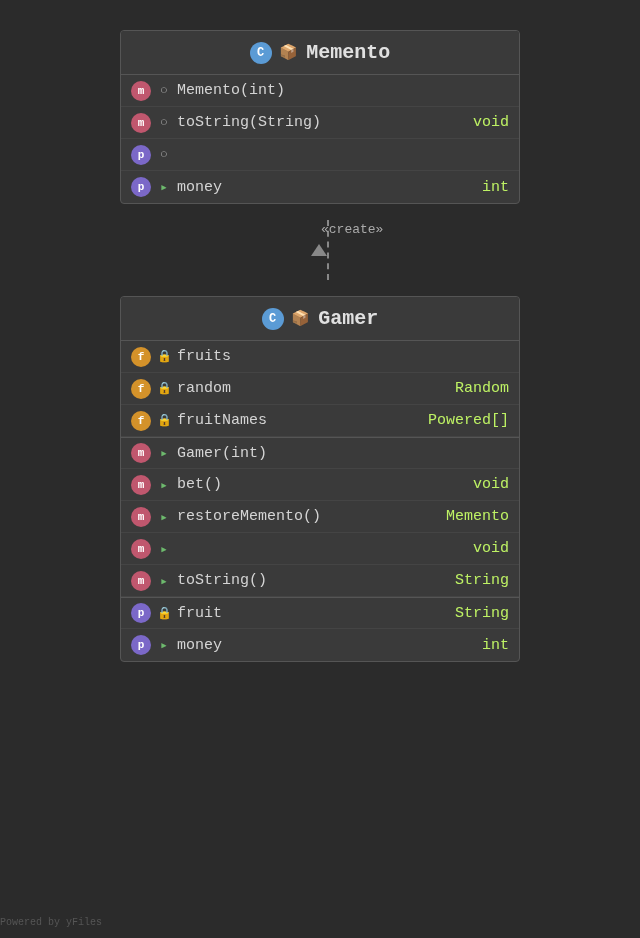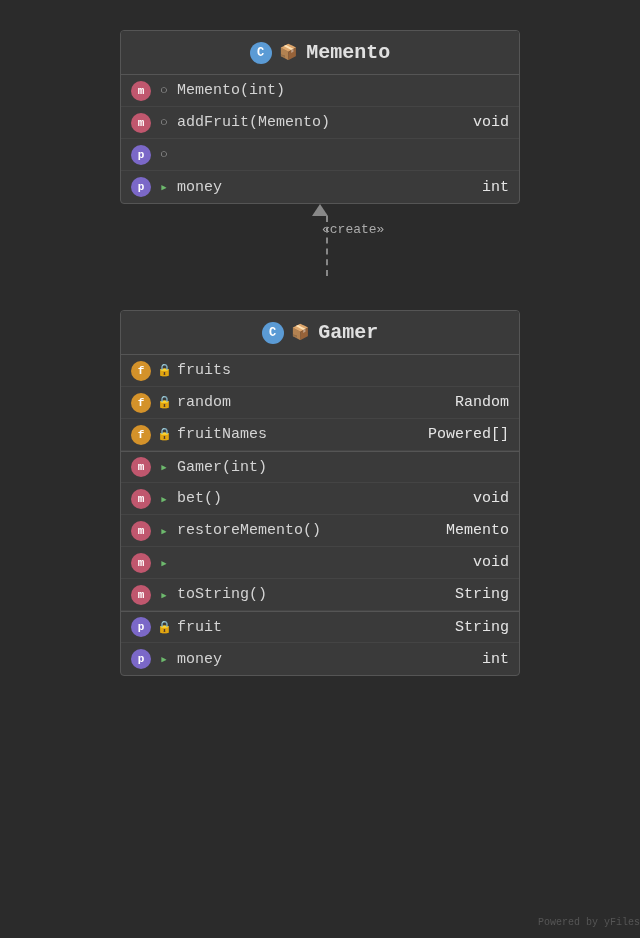--- a/index.html
+++ b/index.html
@@ -53,21 +53,21 @@
       gap: 6px;
       min-height: 32px;
     }
 
     .uml-row:last-child {
       border-bottom: none;
     }
 
     .uml-row .row-right {
       margin-left: auto;
-      color: #e5e5e5;
+      color: #bef264;
     }
 
     
     .section-divider {
       border-top: 1.5px solid #555;
     }
 
     
     .badge {
       width: 20px;
@@ -97,23 +97,23 @@
     
     .vis-circle { color: #aaa; }
     
     .vis-lock { color: #e07070; font-size: 12px; }
     
     .vis-green { color: #6db96d; font-size: 13px; }
 
     
     .arrow-connector {
       display: flex;
-      flex-direction: column;
-      align-items: flex-end;
-      height: 106px;
+      flex-direction: row;
+      align-items: center;
+      height: 92px;
       position: relative;
     }
 
     .arrow-line {
       width: 2px;
       background: transparent;
       border-left: 2px dashed #888;
       height: 60px;
       margin-top: 0;
     }
@@ -135,21 +135,21 @@
       border-bottom: 12px solid #888;
       margin-bottom: 0;
     }
 
     
     .footer {
       position: absolute;
       bottom: 10px;
       left: 0;
       width: 100%;
-      text-align: right;
+      text-align: left;
       font-size: 10px;
       color: #555;
     }
 
     
     .class-c-icon {
       width: 22px;
       height: 22px;
       border-radius: 50%;
       background: #5b9bd5;
@@ -191,21 +191,21 @@
 
     <div class="uml-row">
       <div class="badge badge-m">m</div>
       <span class="vis-icon vis-circle">○</span>
       <span>Memento(int)</span>
     </div>
 
     <div class="uml-row">
       <div class="badge badge-m">m</div>
       <span class="vis-icon vis-circle">○</span>
-      <span>addFruit(Memento)</span>
+      <span>toString(String)</span>
       <span class="row-right">void</span>
     </div>
 
     <div class="uml-row">
       <div class="badge badge-p">p</div>
       <span class="vis-icon vis-circle">○</span>
     </div>
 
     <div class="uml-row">
       <div class="badge badge-p">p</div>

